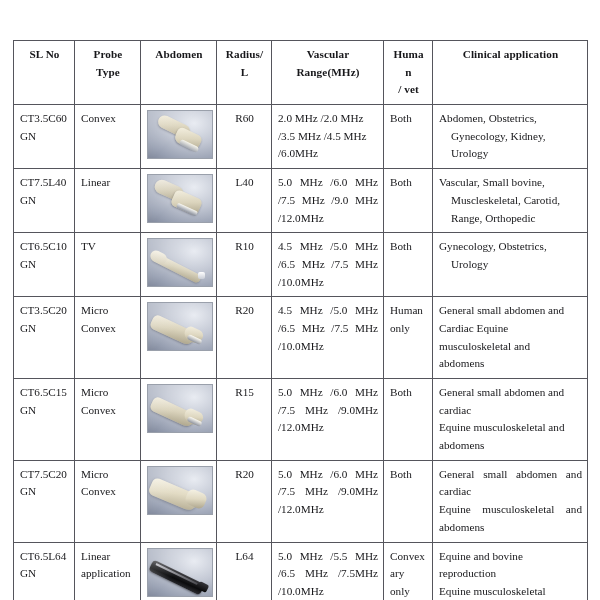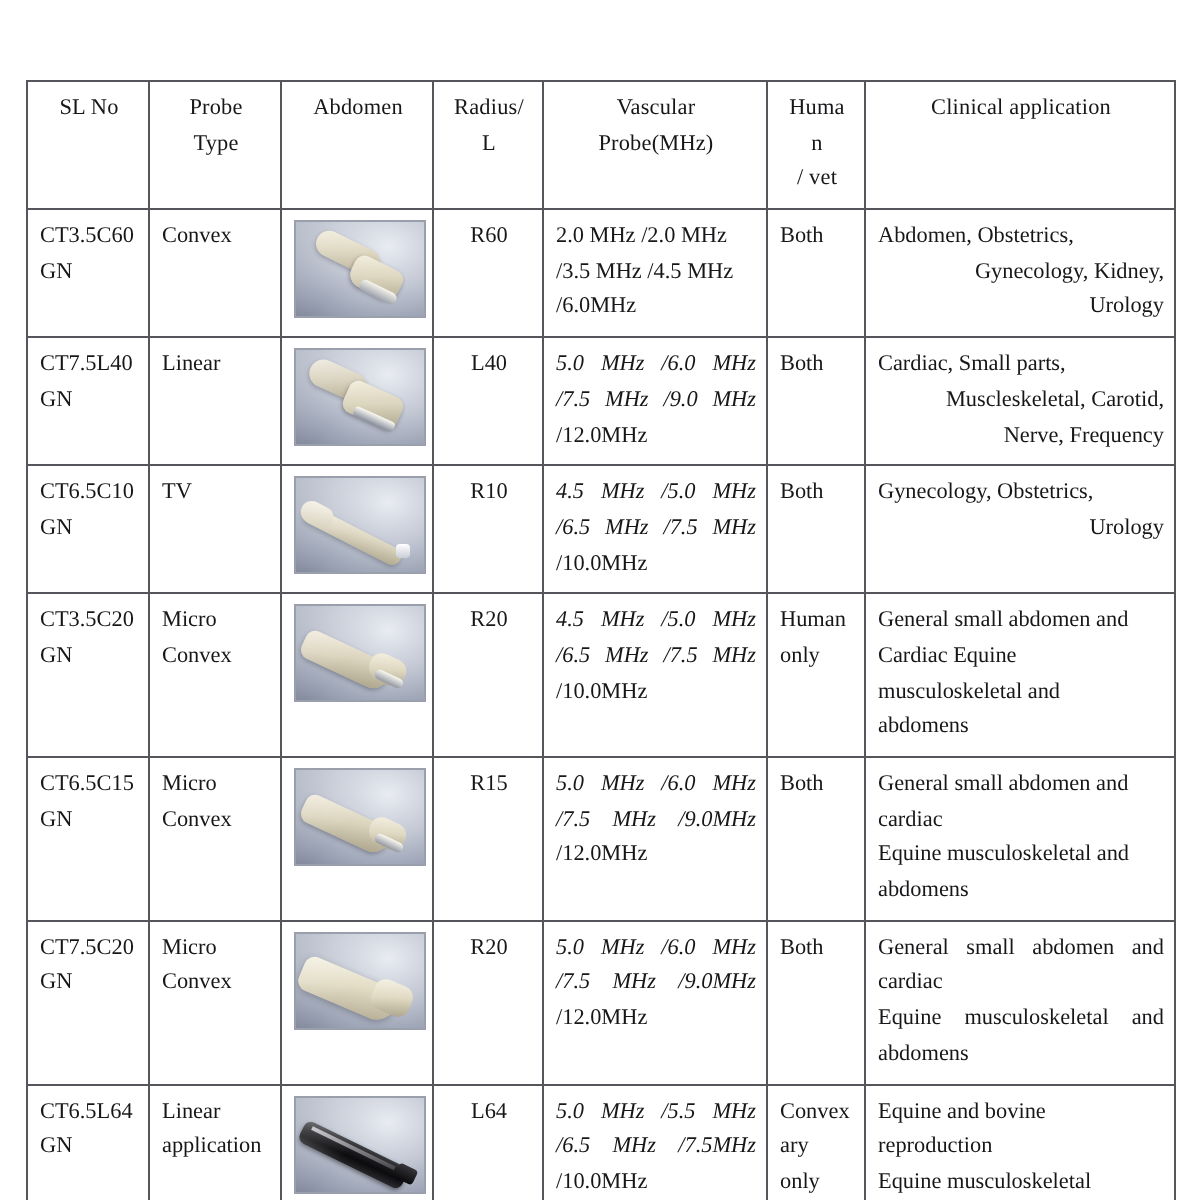--- a/index.html
+++ b/index.html
@@ -45,21 +45,21 @@
   
   .c-sl   { width: 61px; }
   .c-type { width: 66px; }
   .c-pic  { width: 76px; }
   .c-rad  { width: 55px; }
   .c-freq { width: 112px; }
   .c-hv   { width: 49px; }
   .c-app  { width: 155px; }
 
   thead th {
-    font-weight: normal;
+    font-weight: bold;
     vertical-align: middle;
     height: 57px;
     letter-spacing: 0.1px;
   }
   thead th.head-hv {
     vertical-align: top;
     padding-top: 4px;
     margin-top: 19px;
   }
   thead th.head-app {
@@ -70,34 +70,33 @@
   .head-lines { display: block; }
   .head-lines span { display: block; }
 
   
   .cell-lines span { display: block; }
 
   td.freq-cell    { padding-right: 7px; }
   td.freq-just .cell-lines span:not(:last-child) {
     text-align: justify;
     text-align-last: justify;
-    font-style: italic;
   }
   td.app-just .cell-lines span.j {
     text-align: justify;
     text-align-last: justify;
   }
 
   td.rad-cell {
     text-align: center;
     padding-top: 5px;
   }
 
   td.app-cell { padding-left: 8px; }
-  td.app-cell .cell-lines span.ind { padding-left: 12px; text-align: right; }
+  td.app-cell .cell-lines span.ind { padding-left: 12px; }
 
   td.pic-cell {
     padding: 4px 4px 4px 4px;
     text-align: center;
   }
 
   
   .probe-frame {
     position: relative;
     width: 64px;
@@ -311,21 +310,21 @@
         </th>
         <th class="head-rad">
           <span class="head-lines">
               <span>Radius/</span>
               <span>L</span>
             </span>
         </th>
         <th class="head-freq">
           <span class="head-lines">
               <span>Vascular</span>
-              <span>Probe(MHz)</span>
+              <span>Range(MHz)</span>
             </span>
         </th>
         <th class="head-hv">
           <span class="head-lines">
               <span>Huma</span>
               <span>n</span>
               <span>/    vet</span>
             </span>
         </th>
         <th class="head-app">
@@ -359,21 +358,21 @@
             <div class="probe-frame">
               <div class="pb-linear-body"></div>
               <div class="pb-linear-head"></div>
               <div class="pb-linear-tip"></div>
               <div class="shine"></div>
             </div>
           </td>
           <td class="rad-cell">L40</td>
           <td class="freq-cell freq-just"><span class="cell-lines"><span>5.0  MHz  /6.0  MHz</span><span>/7.5  MHz  /9.0  MHz</span><span>/12.0MHz</span></span></td>
           <td><span class="cell-lines"><span>Both</span></span></td>
-          <td class="app-cell app-just"><span class="cell-lines"><span>Cardiac, Small parts,</span><span class="ind">Muscleskeletal, Carotid,</span><span class="ind">Nerve, Frequency</span></span></td>
+          <td class="app-cell app-just"><span class="cell-lines"><span>Vascular, Small bovine,</span><span class="ind">Muscleskeletal, Carotid,</span><span class="ind">Range, Orthopedic</span></span></td>
         </tr>
         <tr>
           <td><span class="cell-lines"><span>CT6.5C10</span><span>GN</span></span></td>
           <td><span class="cell-lines"><span>TV</span></span></td>
           <td class="pic-cell">
             <div class="probe-frame">
               <div class="pb-tv-shaft"></div>
               <div class="pb-tv-handle"></div>
               <div class="pb-tv-tip"></div>
               <div class="shine"></div>

